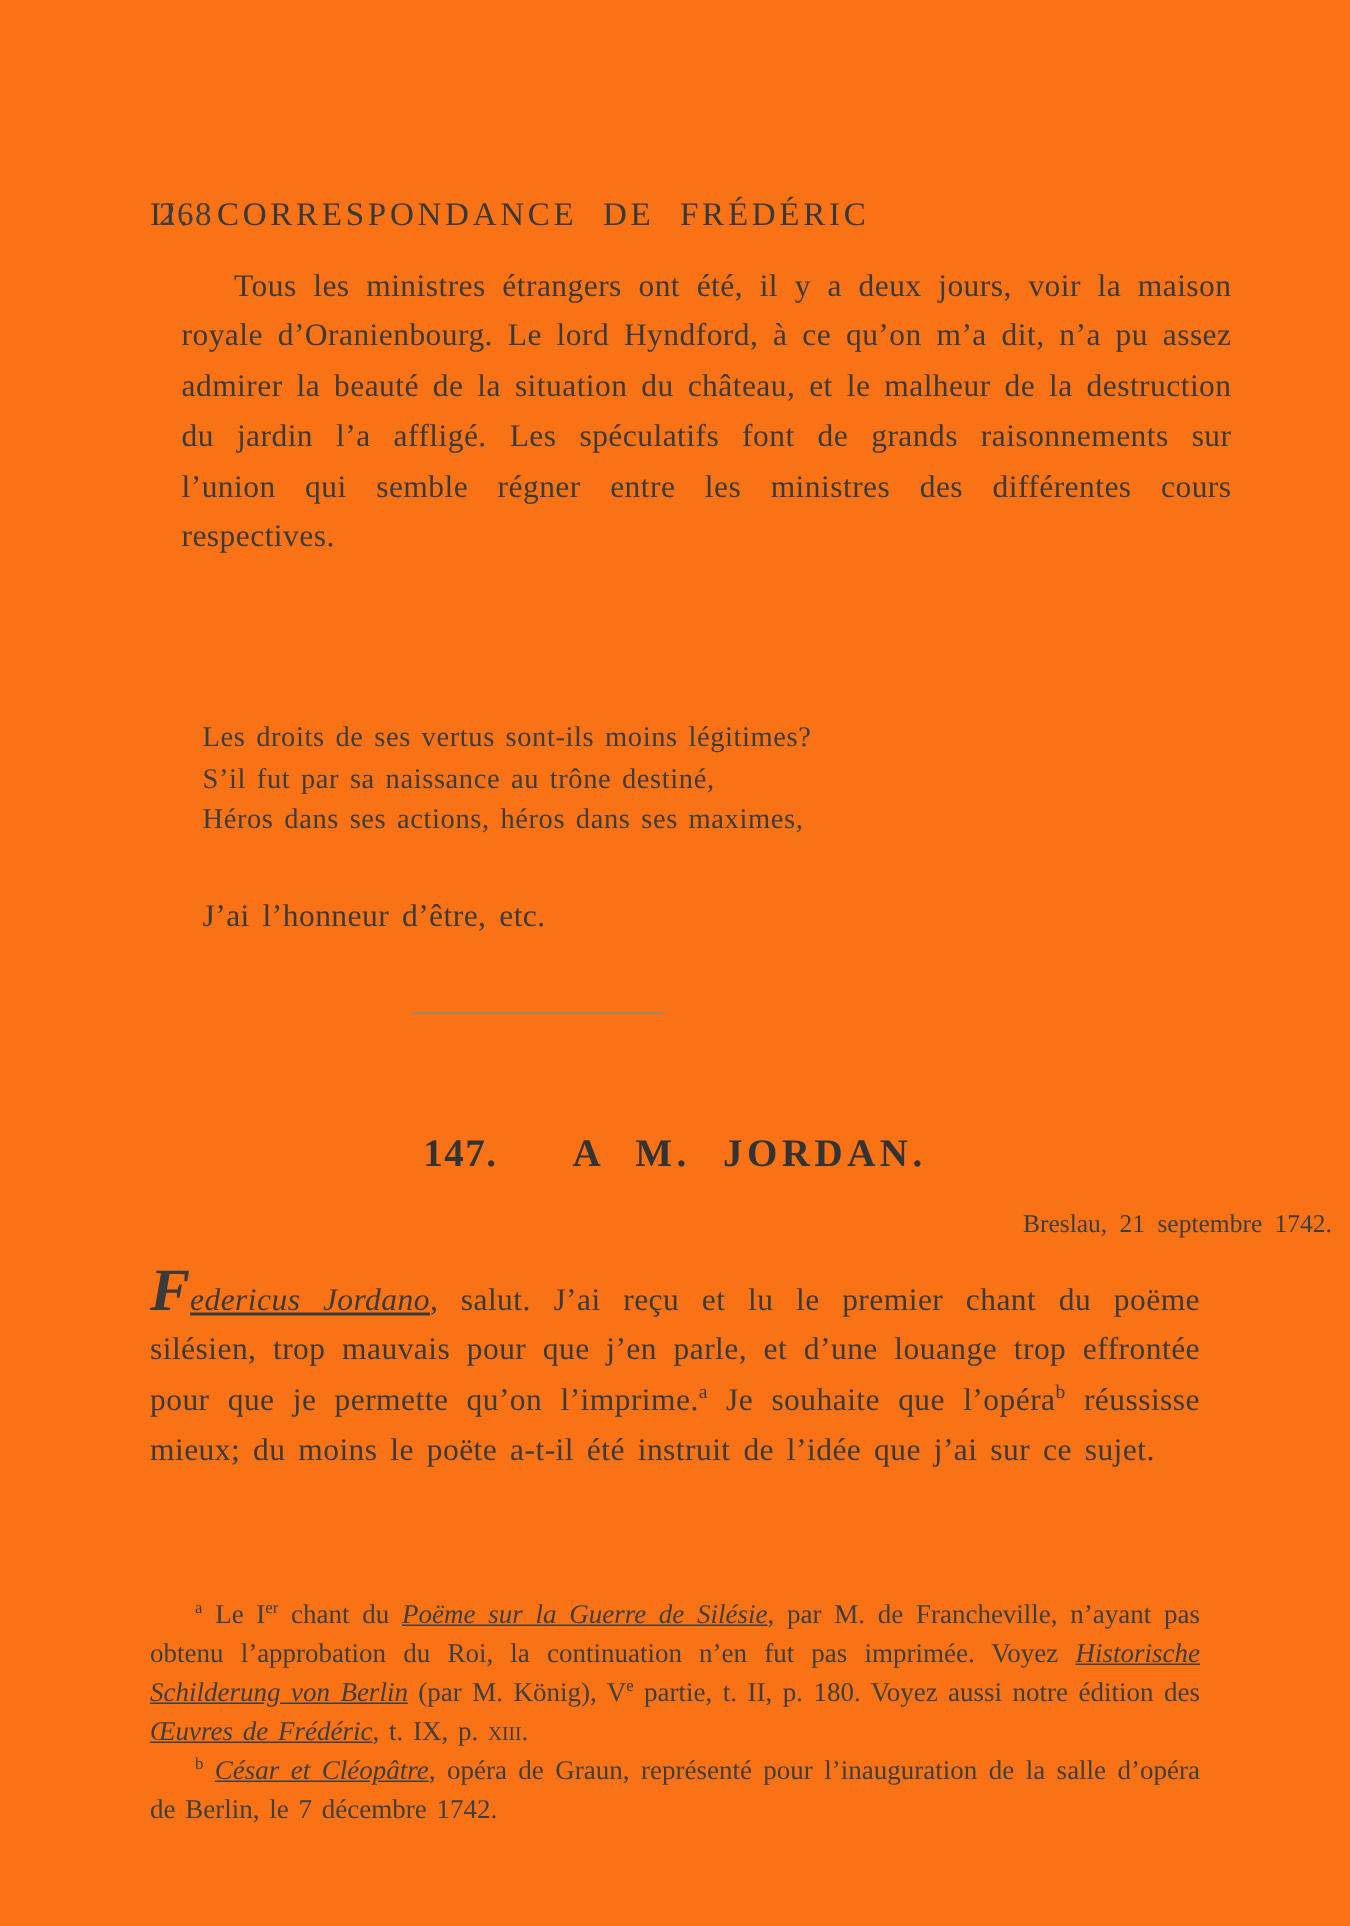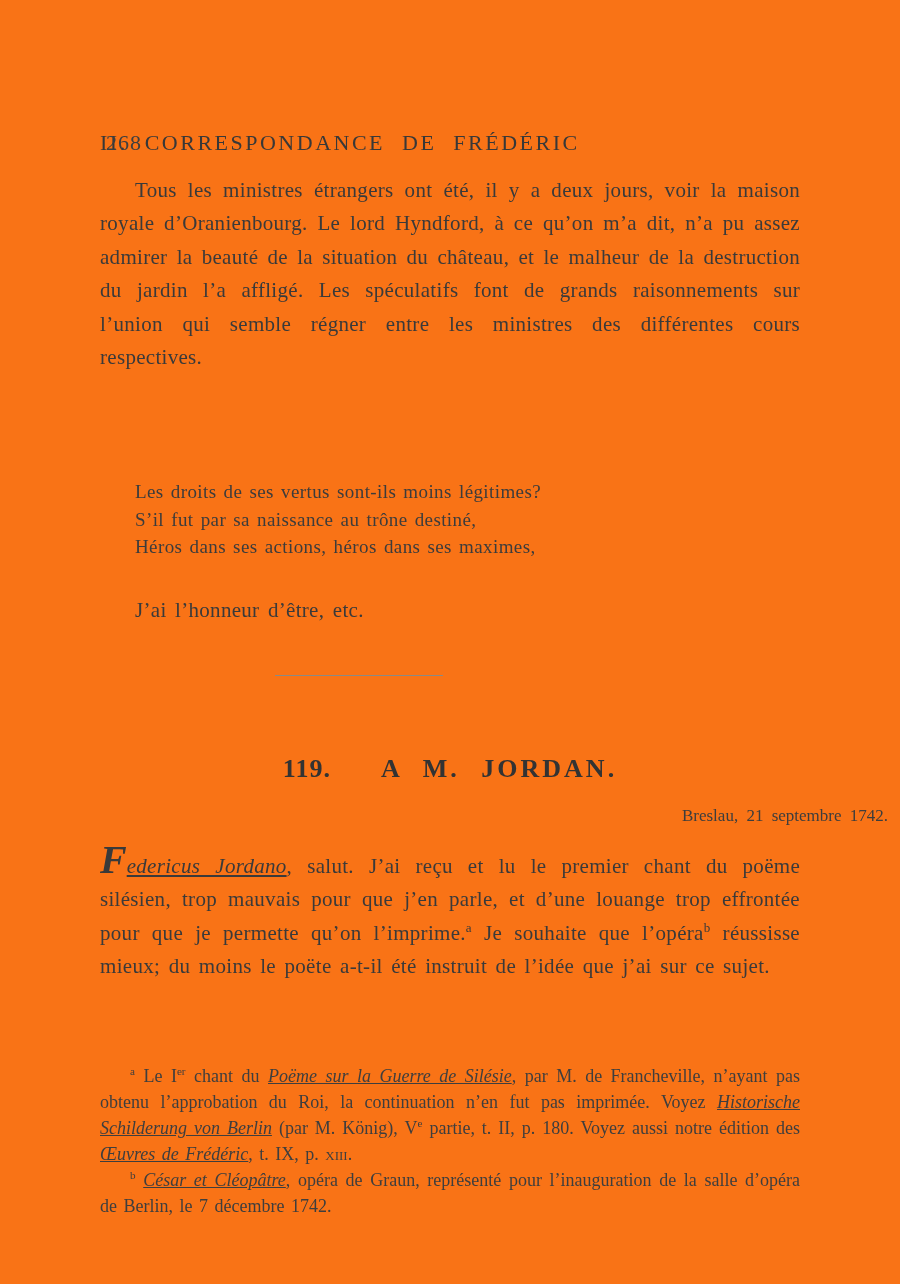--- a/index.html
+++ b/index.html
@@ -23,21 +23,21 @@
     display:block;text-align:left;
     font-size:22px;letter-spacing:2.5px;word-spacing:9px;color:#383838;
   }
   
   .bodypara{
     position:absolute;margin:0;
     font-size:21px;line-height:33.4px;
     text-align:justify;text-indent:35px;
     word-spacing:3px;letter-spacing:0.3px;color:#3a3a3a;
   }
-  .p1{top:174px;}
+  .p1{top:174px;margin-left:21px;}
   .p2{top:374px;}
   
   .verse{position:absolute;top:478px;left:135px;margin:0;font-size:19px;line-height:27.5px;color:#3c3c3c;letter-spacing:0.4px;word-spacing:2px;}
   .verse div{margin:0;}
   .closing{top:594px;text-indent:35px;}
   
   .divider{
     position:absolute;top:675px;left:275px;width:168px;height:1px;
     background:#8a8a86;border:none;margin:0;
   }
@@ -86,21 +86,21 @@
     <div>Les droits de ses vertus sont-ils moins légitimes?</div>
     <div>S’il fut par sa naissance au trône destiné,</div>
     <div>Héros dans ses actions, héros dans ses maximes,</div>
   </div>
 
   <p class="col bodypara closing">J’ai l’honneur d’être, etc.</p>
 
   <div class="divider"></div>
 
   <div class="heading">
-    <span class="num">119.</span><span class="ttl">A M. JORDAN.</span>
+    <span class="num">147.</span><span class="ttl">A M. JORDAN.</span>
   </div>
 
   <div class="dateline">Breslau, 21 septembre 1742.</div>
 
   <p class="col bodypara letterbody" style="text-indent:0;"><span class="dropF">F</span><span class="it">edericus Jordano</span><span>, salut.  J’ai reçu et lu le premier chant du poëme silésien, trop mauvais pour que j’en parle, et d’une louange trop effrontée pour que je permette qu’on l’imprime.</span><sup class="ref">a</sup><span>  Je souhaite que l’opéra</span><sup class="ref">b</sup><span> réussisse mieux; du moins le poëte a-t-il été instruit de l’idée que j’ai sur ce sujet.</span></p>
 
   <div class="col footnotes">
     <p><sup class="ref">a</sup><span> Le I</span><sup class="ref">er</sup><span> chant du </span><span class="it">Poëme sur la Guerre de Silésie</span><span>, par M. de Francheville, n’ayant pas obtenu l’approbation du Roi, la continuation n’en fut pas imprimée.  Voyez </span><span class="it">Historische Schilderung von Berlin</span><span> (par M. König), V</span><sup class="ref">e</sup><span> partie, t. II, p. 180.  Voyez aussi notre édition des </span><span class="it">Œuvres de Frédéric</span><span>, t. IX, p. </span><span class="sc">xiii</span><span>.</span></p>
     <p><sup class="ref">b</sup><span> </span><span class="it">César et Cléopâtre</span><span>, opéra de Graun, représenté pour l’inauguration de la salle d’opéra de Berlin, le 7 décembre 1742.</span></p>
   </div>

